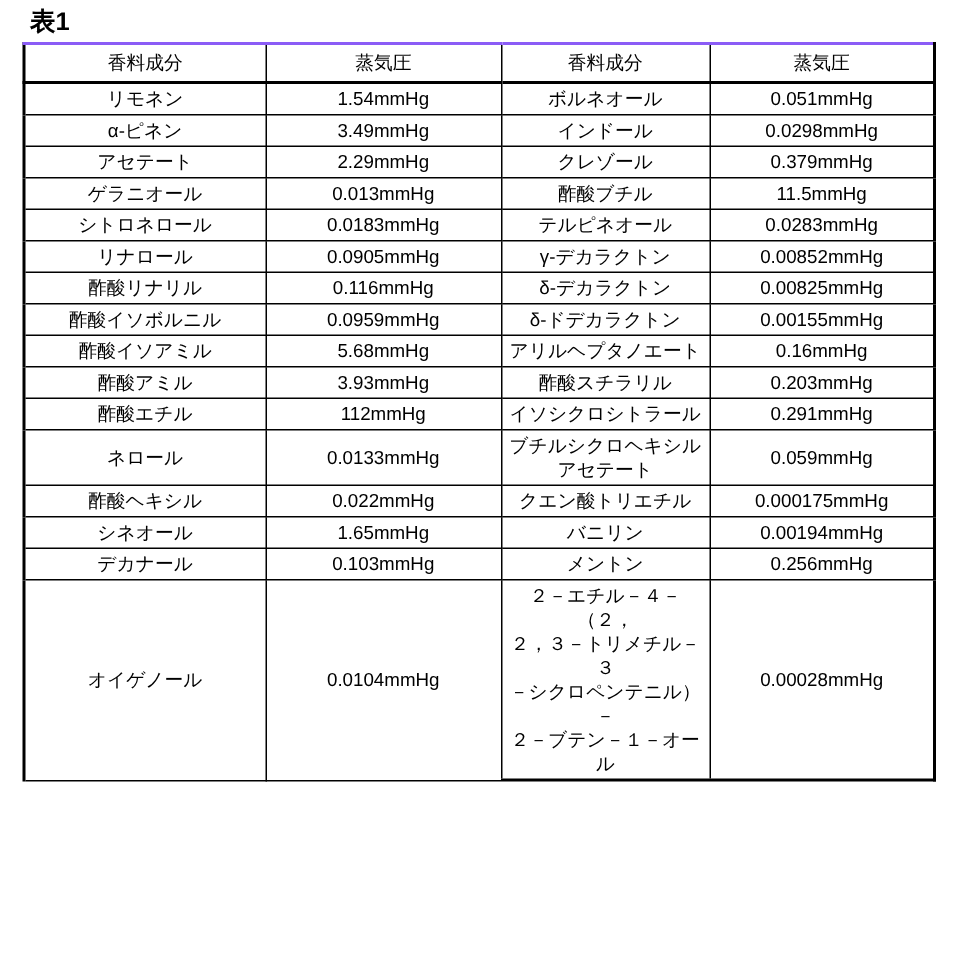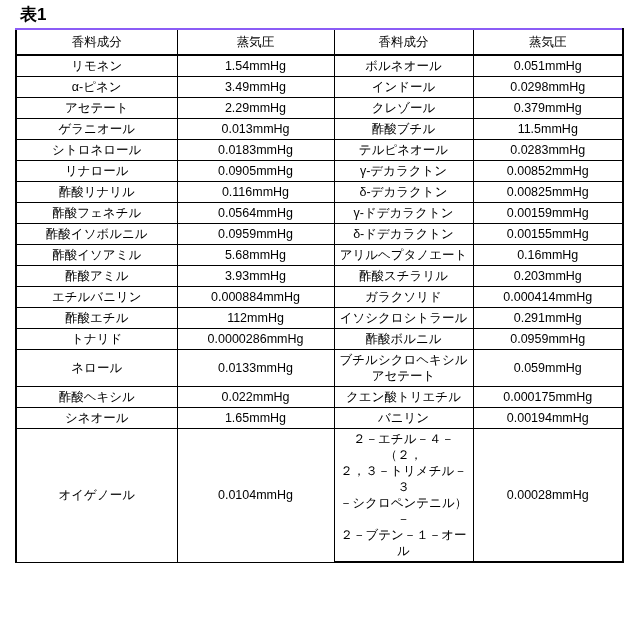--- a/index.html
+++ b/index.html
@@ -107,60 +107,42 @@
           <td>γ-デカラクトン</td>
           <td class="br2">0.00852mmHg</td>
         </tr>
         <tr>
           <td class="bl2">酢酸リナリル</td>
           <td>0.116mmHg</td>
           <td>δ-デカラクトン</td>
           <td class="br2">0.00825mmHg</td>
         </tr>
         <tr>
-          <td class="bl2">酢酸フェネチル</td>
-          <td>0.0564mmHg</td>
-          <td>γ-ドデカラクトン</td>
-          <td class="br2">0.00159mmHg</td>
-        </tr>
-        <tr>
           <td class="bl2">酢酸イソボルニル</td>
           <td>0.0959mmHg</td>
           <td>δ-ドデカラクトン</td>
           <td class="br2">0.00155mmHg</td>
         </tr>
         <tr>
           <td class="bl2">酢酸イソアミル</td>
           <td>5.68mmHg</td>
           <td>アリルヘプタノエート</td>
           <td class="br2">0.16mmHg</td>
         </tr>
         <tr>
           <td class="bl2">酢酸アミル</td>
           <td>3.93mmHg</td>
           <td>酢酸スチラリル</td>
           <td class="br2">0.203mmHg</td>
         </tr>
         <tr>
-          <td class="bl2">エチルバニリン</td>
-          <td>0.000884mmHg</td>
-          <td>ガラクソリド</td>
-          <td class="br2">0.000414mmHg</td>
-        </tr>
-        <tr>
           <td class="bl2">酢酸エチル</td>
           <td>112mmHg</td>
           <td>イソシクロシトラール</td>
           <td class="br2">0.291mmHg</td>
-        </tr>
-        <tr>
-          <td class="bl2">トナリド</td>
-          <td>0.0000286mmHg</td>
-          <td>酢酸ボルニル</td>
-          <td class="br2">0.0959mmHg</td>
         </tr>
         <tr>
           <td class="bl2">ネロール</td>
           <td>0.0133mmHg</td>
           <td>ブチルシクロヘキシル
 アセテート</td>
           <td class="br2">0.059mmHg</td>
         </tr>
         <tr>
           <td class="bl2">酢酸ヘキシル</td>
@@ -168,20 +150,26 @@
           <td>クエン酸トリエチル</td>
           <td class="br2">0.000175mmHg</td>
         </tr>
         <tr>
           <td class="bl2">シネオール</td>
           <td>1.65mmHg</td>
           <td>バニリン</td>
           <td class="br2">0.00194mmHg</td>
         </tr>
         <tr>
+          <td class="bl2">デカナール</td>
+          <td>0.103mmHg</td>
+          <td>メントン</td>
+          <td class="br2">0.256mmHg</td>
+        </tr>
+        <tr>
           <td class="bl2">オイゲノール</td>
           <td>0.0104mmHg</td>
           <td class="bb2 tall">２－エチル－４－（２，
 ２，３－トリメチル－３
 －シクロペンテニル）－
 ２－ブテン－１－オール</td>
           <td class="br2 bb2">0.00028mmHg</td>
         </tr>
       </tbody>
   </table>

